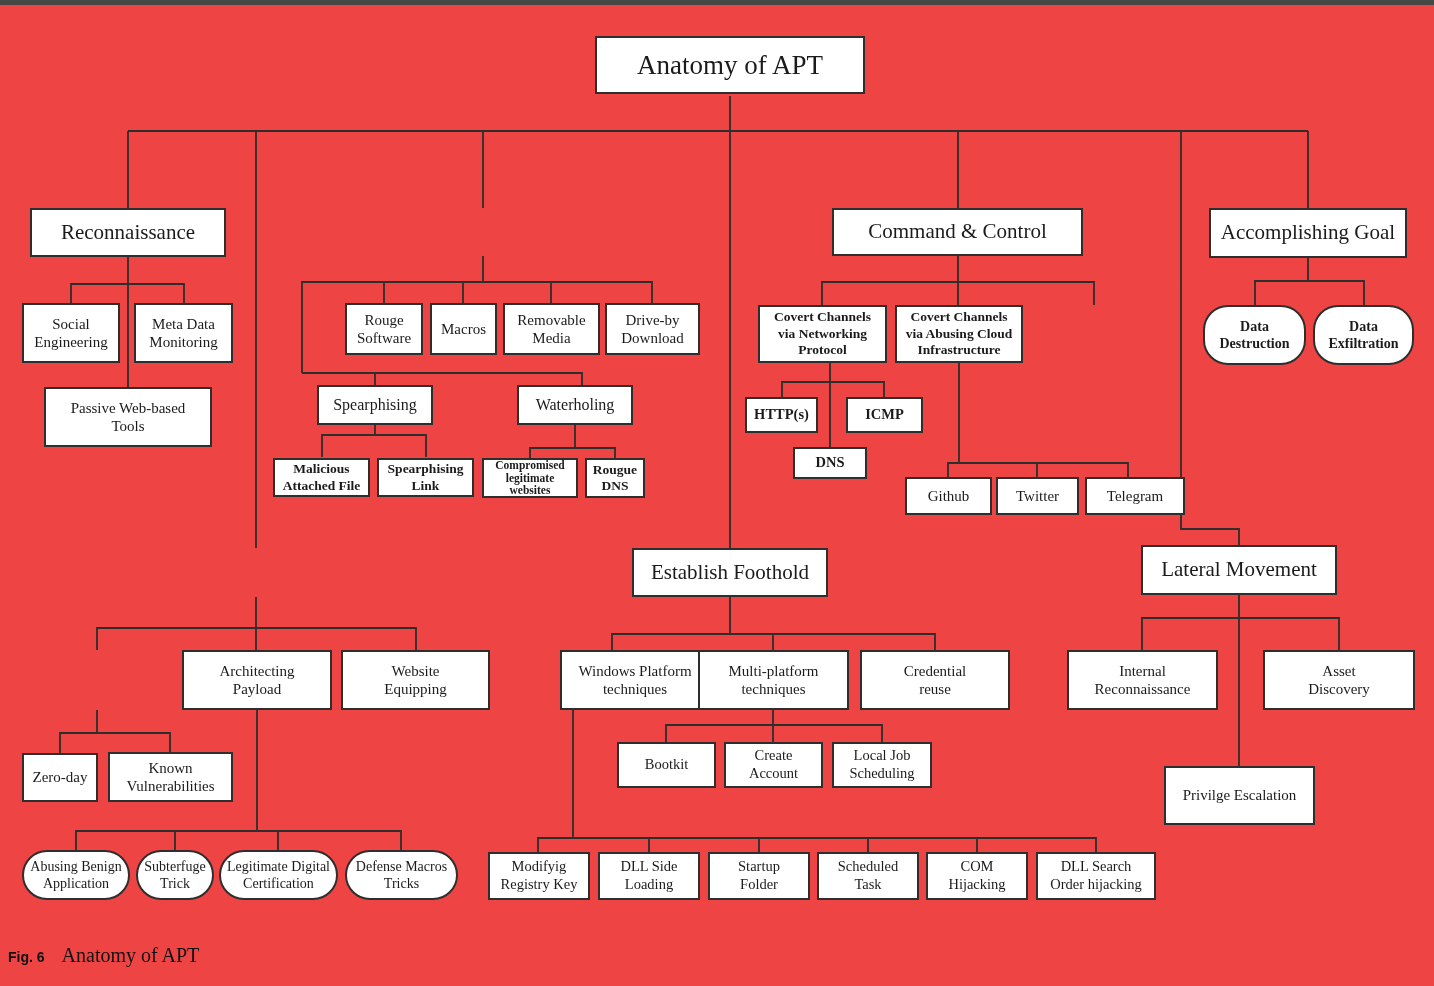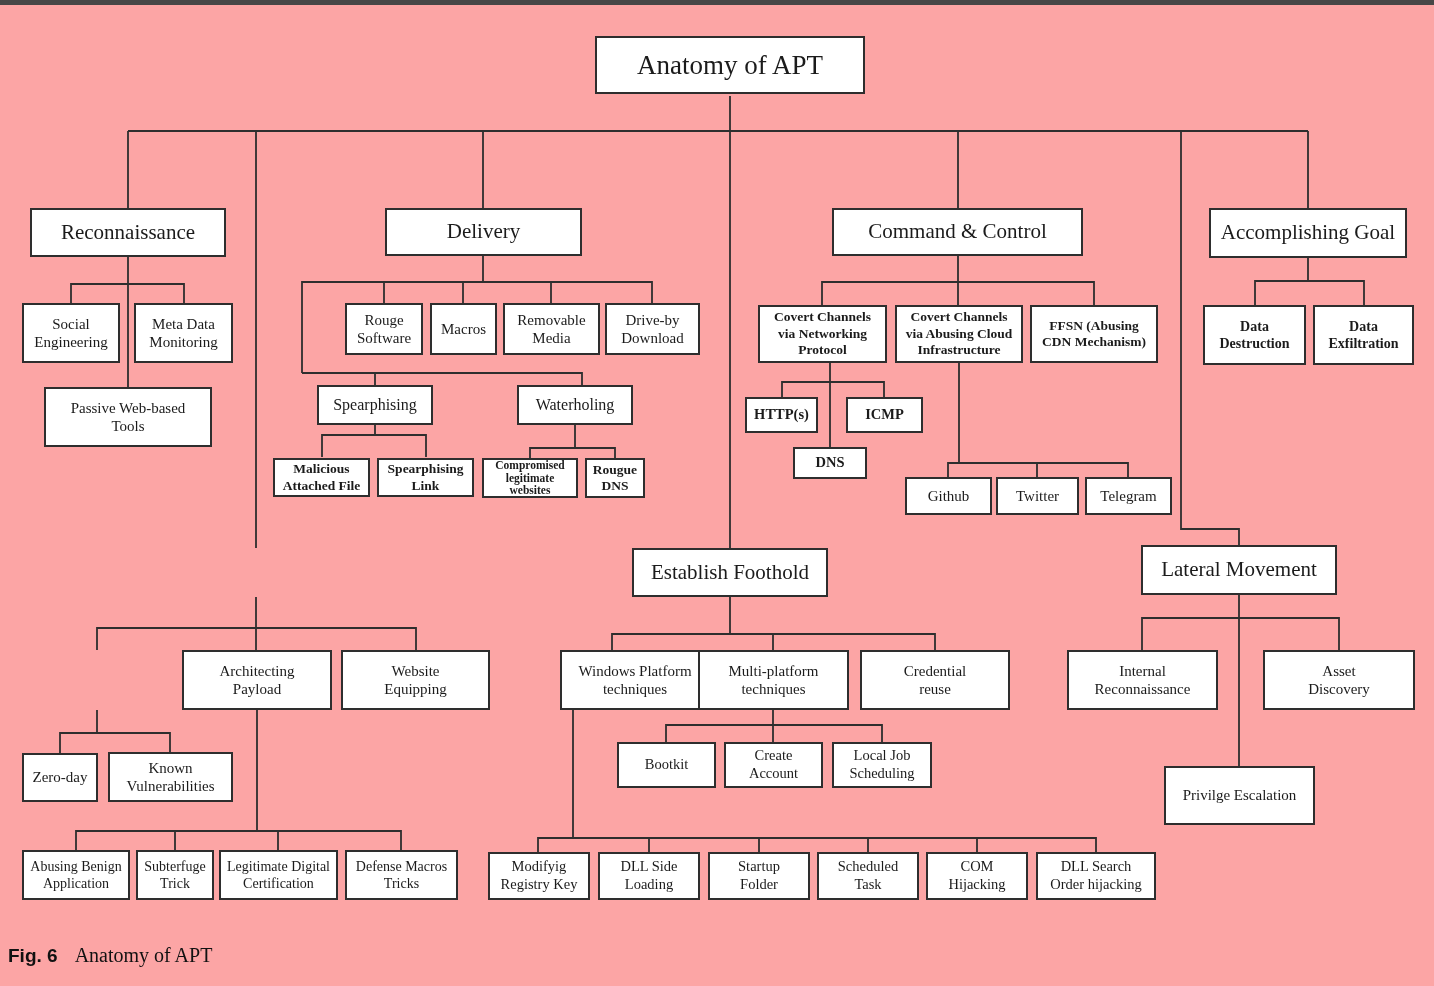--- a/index.html
+++ b/index.html
@@ -1,33 +1,33 @@
 <!DOCTYPE html>
 <html><head>
 <meta charset="utf-8">
 <style>
   html,body{margin:0;padding:0;background:#fff;}
-  .page{position:relative;width:1434px;height:986px;background:#fca5a5;overflow:hidden;
+  .page{position:relative;width:1434px;height:986px;background:#ef4444;overflow:hidden;
         font-family:"Liberation Serif", serif;color:#1b1b1b;}
   .top-rule{position:absolute;left:0;top:0;width:1434px;height:5px;background:#474747;}
   svg.connectors{position:absolute;left:0;top:0;}
   .node{position:absolute;box-sizing:border-box;border:2px solid #2e2e2e;background:#ffffff;
         display:flex;align-items:center;justify-content:center;text-align:center;
         white-space:pre-line;line-height:1.22;padding:1px 2px;}
   .fs27{font-size:27px;}
   .fs21{font-size:21px;}
   .fs16{font-size:16px;}
   .fs15{font-size:15px;}
   .fs14x{font-size:14.5px;}
-  .fs14{font-size:14px;}
+  .fs14{font-size:14px;border-radius:25px;}
   .fs13{font-size:13.5px;}
   .fs11{font-size:11.5px;line-height:1.1;}
   .bold{font-weight:bold;}
   .caption{position:absolute;left:8px;top:944px;display:flex;align-items:baseline;}
-  .caption .fig-label{font-family:"Liberation Sans", sans-serif;font-weight:bold;font-size:19px;color:#111;}
+  .caption .fig-label{font-family:"Liberation Sans", sans-serif;font-weight:bold;font-size:14px;color:#111;}
   .caption .fig-text{font-family:"Liberation Serif", serif;font-size:20px;color:#111;margin-left:17px;}
 </style>
 </head>
 <body>
 
 <div class="page">
 
   <div class="top-rule"></div>
 
   <svg class="connectors" width="1434" height="986">
@@ -83,21 +83,20 @@
       M759,838 L759,852
       M868,838 L868,852
       M977,838 L977,852
       M1239,595 L1239,766
       M1142,650 L1142,618 L1339,618 L1339,650"></path>
   </svg>
 
   <div class="node fs27" style="left:595px;top:36px;width:270px;height:58px">Anatomy of APT</div>
 
   <div class="node fs21" style="left:30px;top:208px;width:196px;height:49px">Reconnaissance</div>
-  <div class="node fs21" style="left:385px;top:208px;width:197px;height:48px">Delivery</div>
   <div class="node fs21" style="left:832px;top:208px;width:251px;height:48px">Command &amp; Control</div>
   <div class="node fs21" style="left:1209px;top:208px;width:198px;height:50px">Accomplishing Goal</div>
   <div class="node fs21" style="left:1141px;top:545px;width:196px;height:50px">Lateral Movement</div>
   <div class="node fs21" style="left:632px;top:548px;width:196px;height:49px">Establish Foothold</div>
 
   <div class="node fs15" style="left:134px;top:303px;width:99px;height:60px">Meta Data
 Monitoring</div>
   <div class="node fs15" style="left:22px;top:303px;width:98px;height:60px">Social
 Engineering</div>
   <div class="node fs15" style="left:44px;top:387px;width:168px;height:60px">Passive Web-based
@@ -121,28 +120,26 @@
 websites</div>
   <div class="node fs13 bold" style="left:585px;top:458px;width:60px;height:40px">Rougue
 DNS</div>
 
   <div class="node fs13 bold" style="left:758px;top:305px;width:129px;height:58px">Covert Channels
 via Networking
 Protocol</div>
   <div class="node fs13 bold" style="left:895px;top:305px;width:128px;height:58px">Covert Channels
 via Abusing Cloud
 Infrastructure</div>
-  <div class="node fs13 bold" style="left:1030px;top:305px;width:128px;height:58px">FFSN (Abusing
-CDN Mechanism)</div>
   <div class="node fs14x bold" style="left:745px;top:397px;width:73px;height:36px">HTTP(s)</div>
   <div class="node fs14x bold" style="left:846px;top:397px;width:77px;height:36px">ICMP</div>
   <div class="node fs14x bold" style="left:793px;top:447px;width:74px;height:32px">DNS</div>
   <div class="node fs15" style="left:905px;top:477px;width:87px;height:38px">Github</div>
   <div class="node fs15" style="left:996px;top:477px;width:83px;height:38px">Twitter</div>
-  <div class="node fs15" style="left:1085px;top:477px;width:87px;height:38px">Telegram</div>
+  <div class="node fs15" style="left:1085px;top:477px;width:100px;height:38px">Telegram</div>
 
   <div class="node fs14 bold" style="left:1203px;top:305px;width:103px;height:60px">Data
 Destruction</div>
   <div class="node fs14 bold" style="left:1313px;top:305px;width:101px;height:60px">Data
 Exfiltration</div>
 
   <div class="node fs15" style="left:182px;top:650px;width:150px;height:60px">Architecting
 Payload</div>
   <div class="node fs15" style="left:341px;top:650px;width:149px;height:60px">Website
 Equipping</div>

